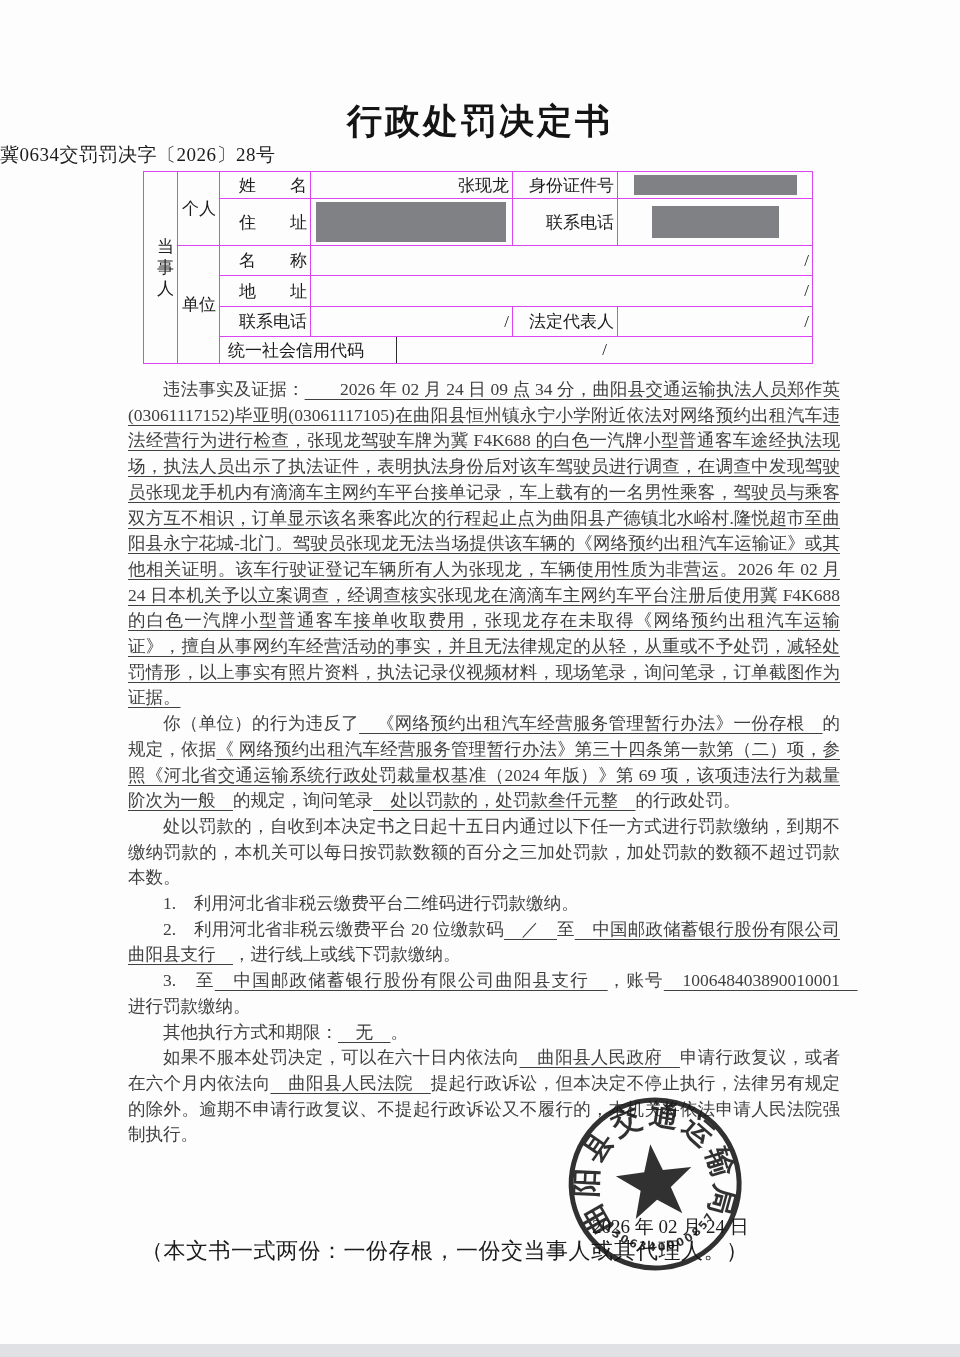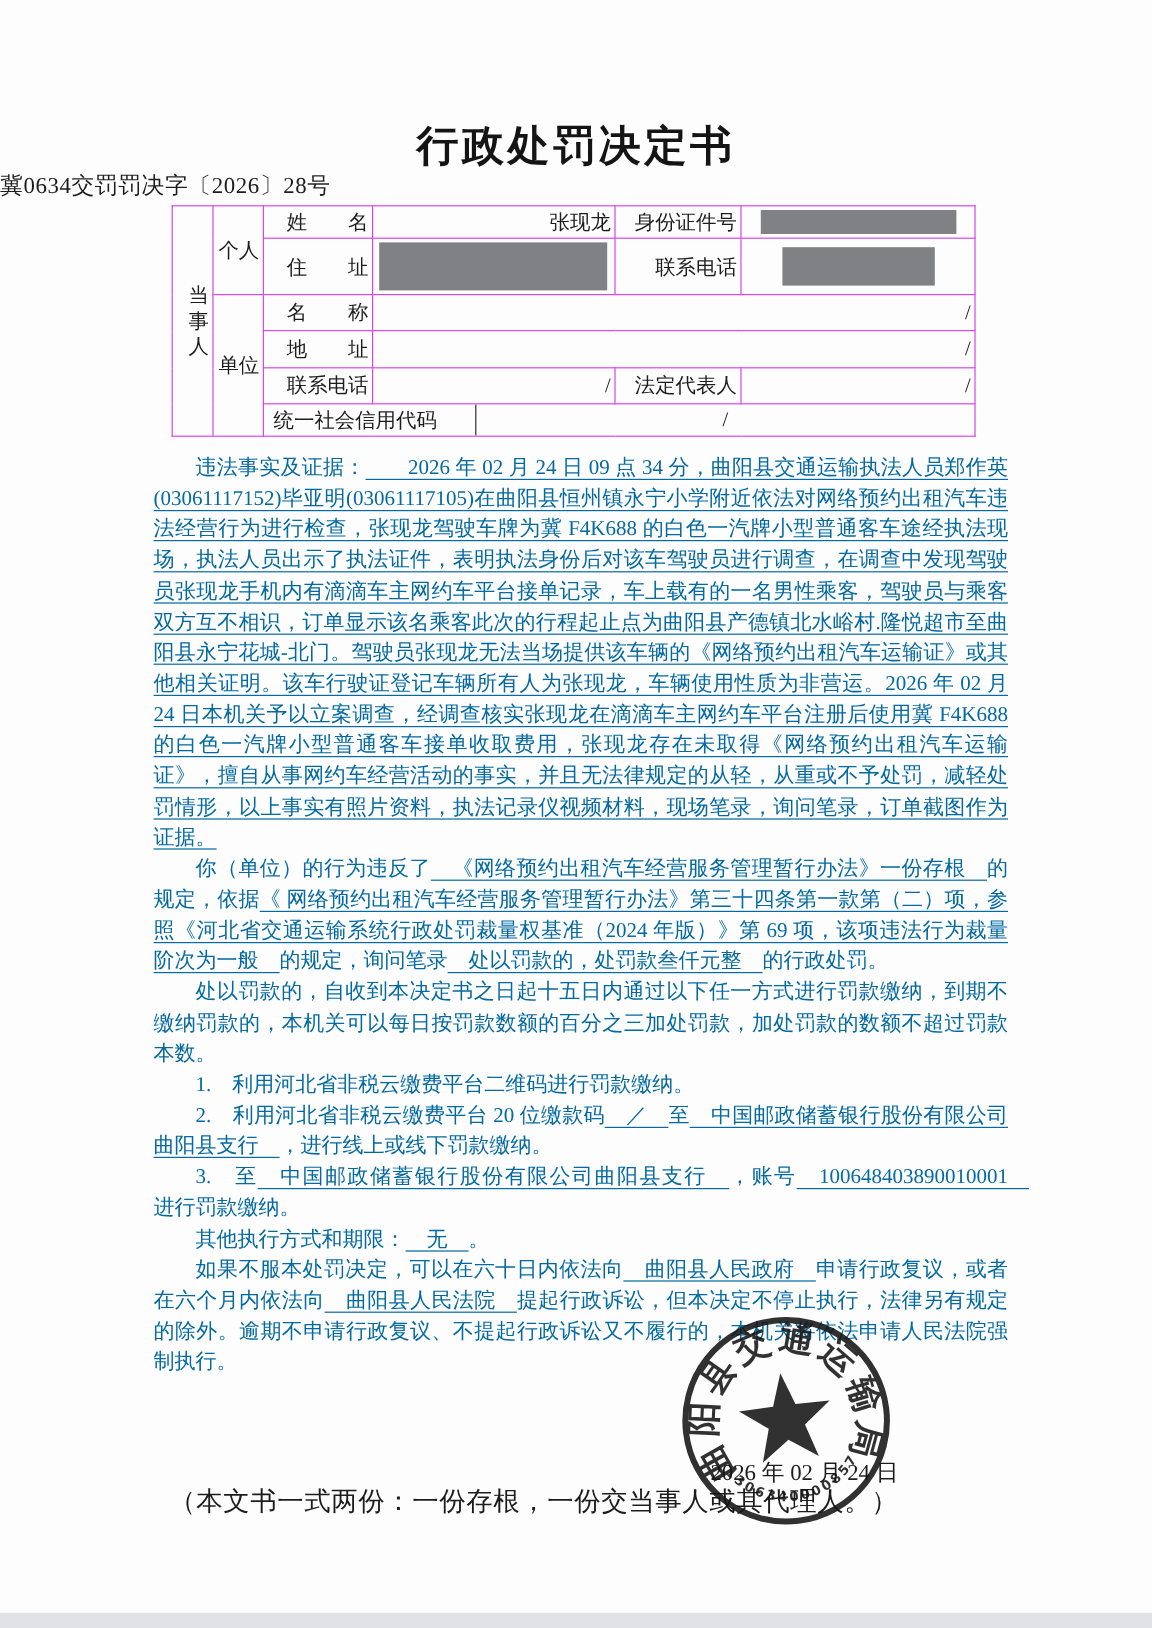--- a/index.html
+++ b/index.html
@@ -35,21 +35,21 @@
   .redact{background:#7f8184;display:block;}
   .redact.id-box{width:163px;height:20px;margin:2px auto;}
   .redact.addr-box{width:190px;height:40px;margin:3px 0 3px 2px;}
   .redact.phone-box{width:127px;height:32px;margin:6px auto;}
   .cc-row{display:flex;height:26px;align-items:stretch;}
   .cc-label{width:168px;border-right:1px solid #2d2d2d;display:flex;align-items:center;padding-left:8px;}
   .cc-value{flex:1;display:flex;align-items:center;justify-content:center;}
   
   .body-text{
     position:absolute;left:128px;top:377px;width:712px;
-    font-size:17.5px;line-height:25.7px;text-align:justify;color:#0369a1;
+    font-size:17.5px;line-height:25.7px;text-align:justify;color:#404040;
   }
   .body-text p{margin:0;text-indent:2em;}
   .ul{
     text-decoration:underline;
     text-decoration-thickness:1px;
     text-underline-offset:4px;
     text-decoration-skip-ink:none;
   }
   .issue-date{
     position:absolute;left:592px;top:1214px;font-size:19px;z-index:1;

